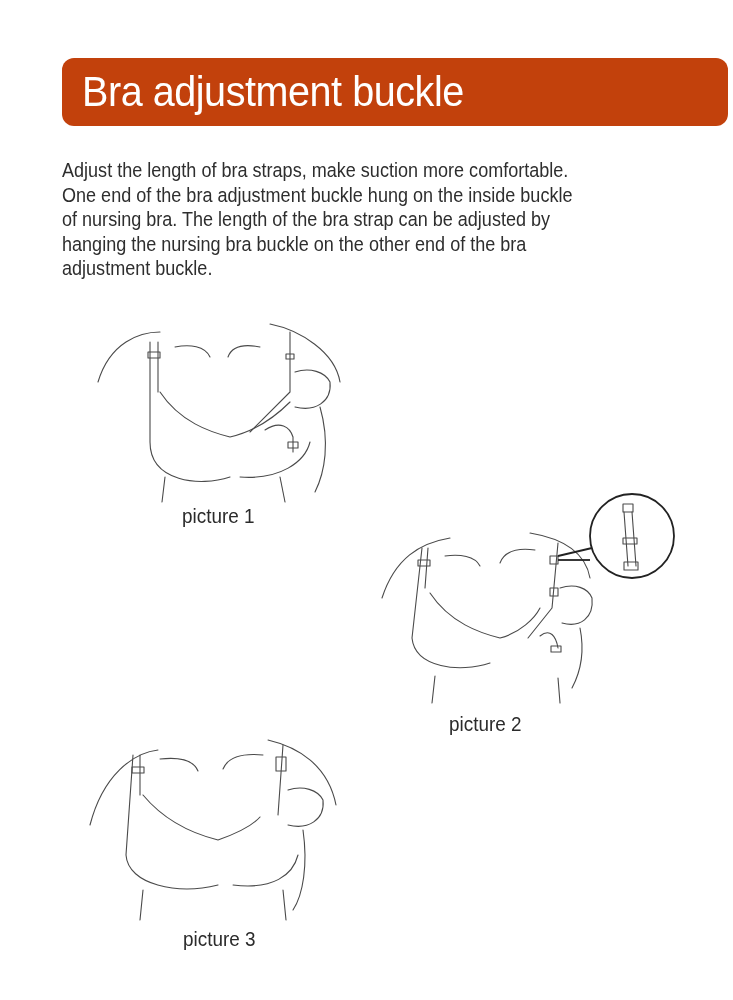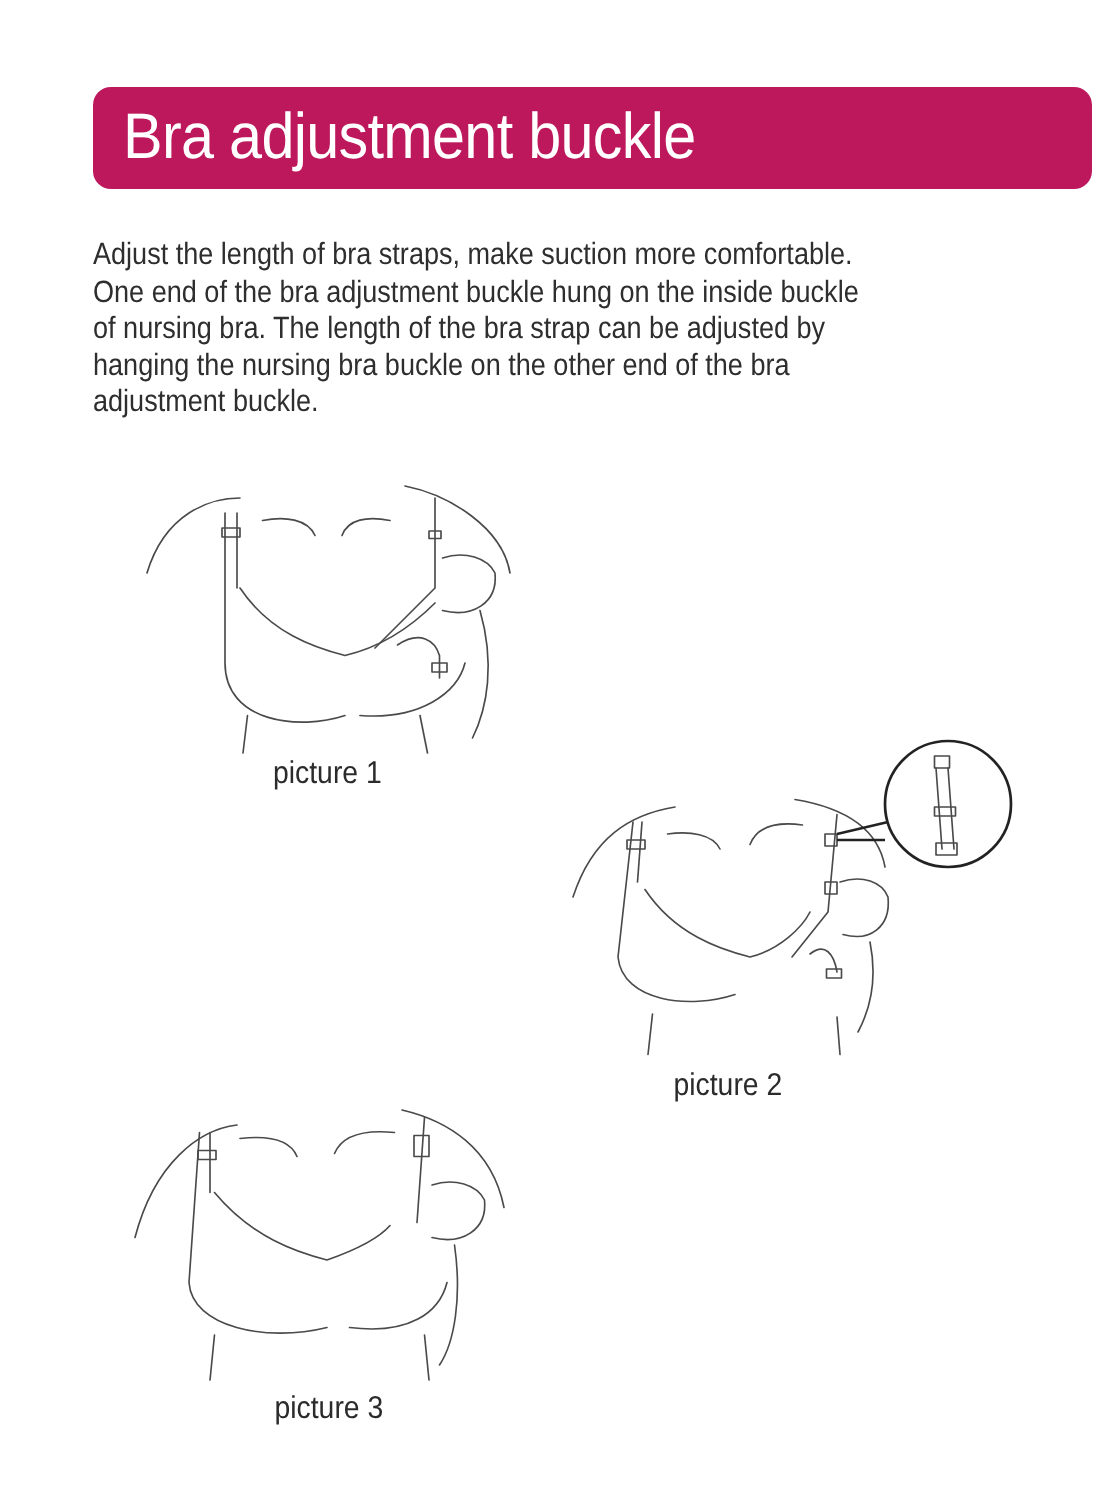--- a/index.html
+++ b/index.html
@@ -1,17 +1,17 @@
 <!DOCTYPE html>
 <html><head>
   <meta charset="utf-8">
   <style>
     html, body { margin: 0; padding: 0; background: #ffffff; }
     body { width: 733px; height: 1000px; position: relative; overflow: hidden; font-family: "Liberation Sans", sans-serif; color: #2b2b2b; }
-    .banner { position: absolute; left: 62px; top: 58px; width: 666px; height: 68px; background: #be185d; border-radius: 12px; }
+    .banner { position: absolute; left: 62px; top: 58px; width: 666px; height: 68px; background: #c2410c; border-radius: 12px; }
     .banner-title { position: absolute; left: 20px; top: 4px; font-size: 43px; color: #ffffff; letter-spacing: -0.5px; line-height: 58px; font-family: "Liberation Sans", sans-serif; transform: scaleX(0.92); transform-origin: left center; white-space: nowrap; }
     .desc { position: absolute; left: 62px; top: 158px; width: 640px; font-size: 20.5px; line-height: 24.5px; color: #2e2e2e; transform: scaleX(0.88); transform-origin: left top; }
     .desc p { margin: 0; white-space: nowrap; }
     .figure { position: absolute; }
     .figure svg { display: block; }
     .caption { position: absolute; font-size: 21px; color: #2b2b2b; white-space: nowrap; transform: scaleX(0.9); transform-origin: left top; }
     .line { fill: none; stroke: #4a4a4a; stroke-width: 1.1; stroke-linecap: round; stroke-linejoin: round; }
     .thick { fill: none; stroke: #222; stroke-width: 1.8; }
   </style>
 </head>

